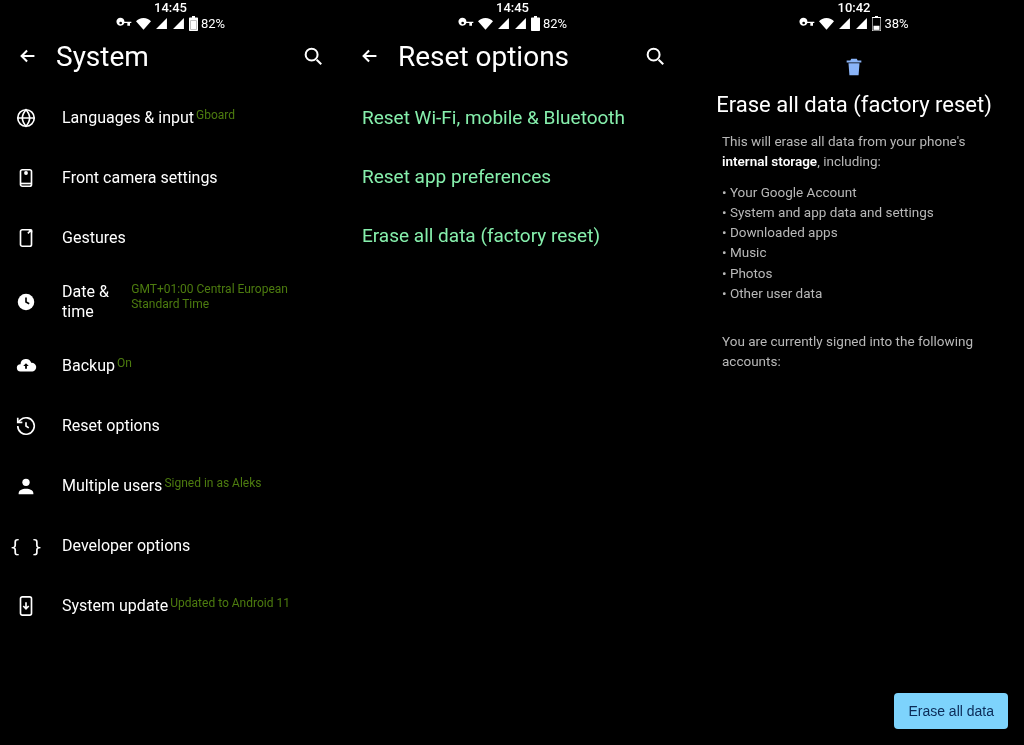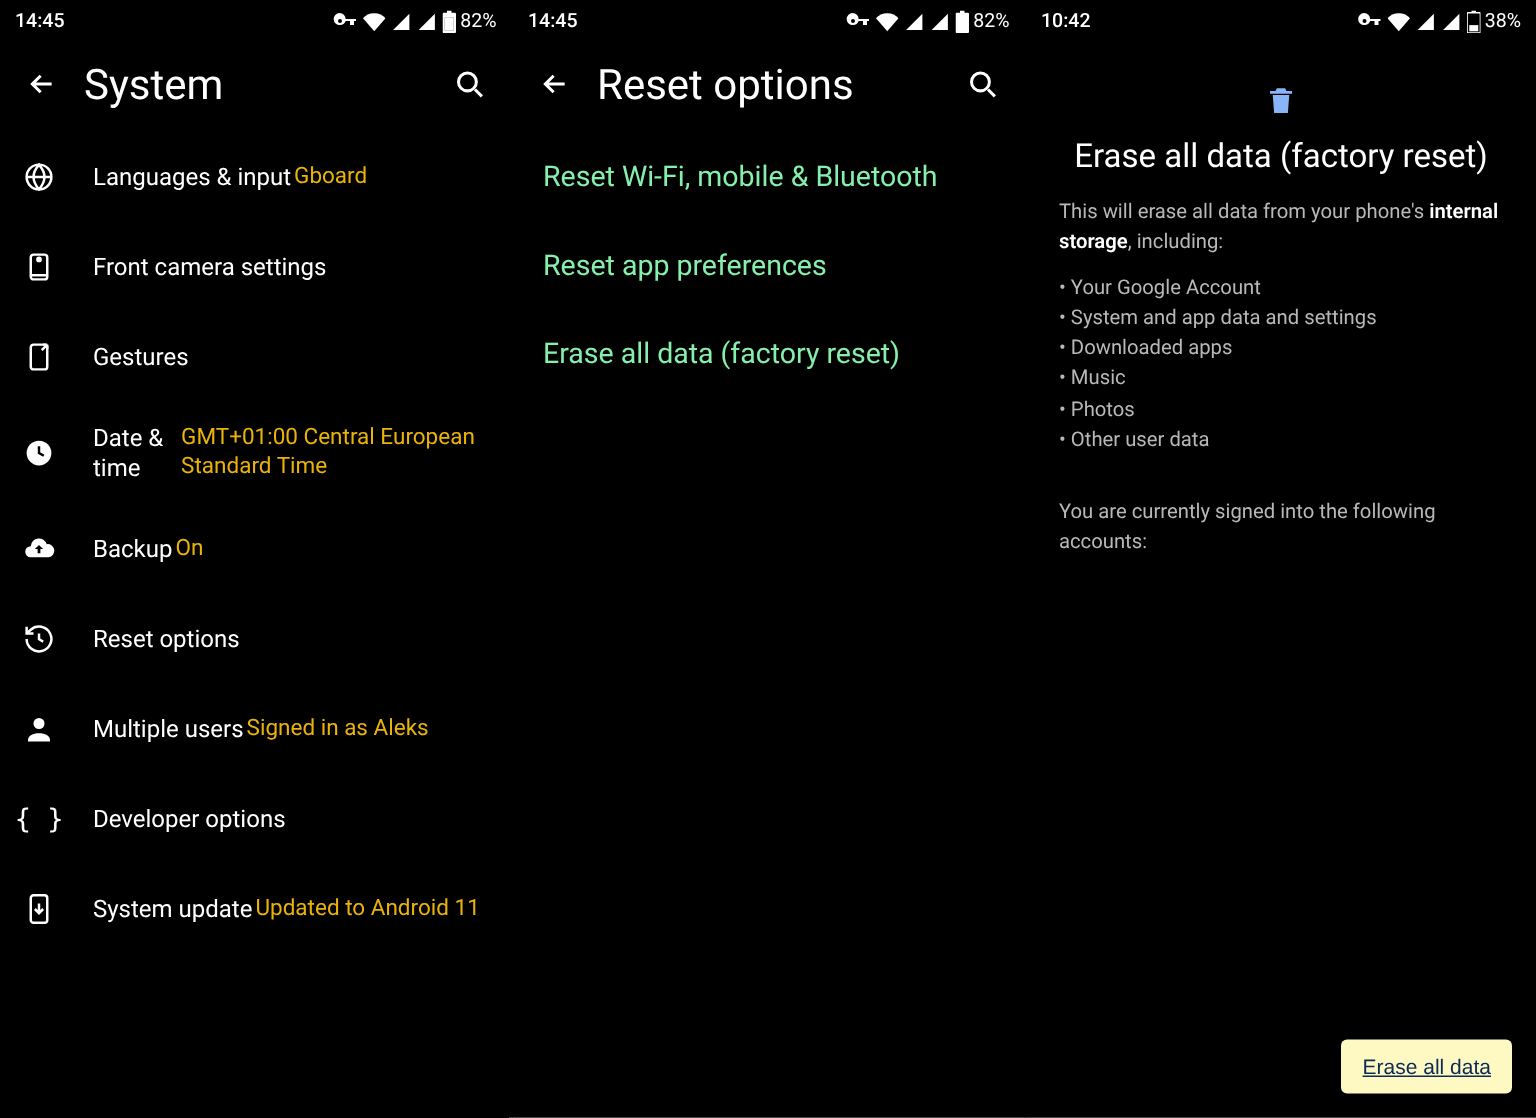--- a/index.html
+++ b/index.html
@@ -4,57 +4,57 @@
 <style>
   * { box-sizing: border-box; margin: 0; padding: 0; }
   html, body { width: 1024px; height: 745px; background: #fff; font-family: Roboto, "Helvetica Neue", Arial, sans-serif; overflow: hidden; }
   .stage { display: flex; width: 1024px; height: 745px; background: #000; }
   .phone { position: relative; height: 745px; background: #000; color: #fff; overflow: hidden; }
   .phone.p1 { width: 341px; }
   .phone.p2 { width: 342px; border-left: 1px solid #000; }
   .phone.p3 { width: 341px; border-left: 1px solid #000; }
 
   
-  .statusbar { height: 28px; display: flex; align-items: center; justify-content: space-between; padding: 0 10px; font-size: 13px; color: #fff; }
+  .statusbar { height: 28px; display: flex; align-items: center; justify-content: space-between; padding: 0 10px; font-size: 13px; color: #fff; flex-direction: column; }
   .sb-left { font-weight: 500; }
   .sb-right { display: flex; align-items: center; gap: 4px; }
   .sb-right .ico { display: inline-flex; align-items: center; justify-content: center; }
   .sb-right .batt-wrap { display: flex; align-items: center; gap: 3px; }
 
   
   .appbar { display: flex; align-items: center; height: 56px; padding: 0 8px; }
   .appbar .title { flex: 1; font-size: 28px; font-weight: 400; margin-left: 8px; }
   .iconbtn { width: 40px; height: 40px; display: inline-flex; align-items: center; justify-content: center; color: #fff; cursor: pointer; border-radius: 50%; }
 
   
   .settings-list { padding: 4px 0; }
   .setting-row { display: flex; align-items: center; padding: 14px 16px 14px 14px; cursor: pointer; min-height: 60px; }
   .setting-row .row-icon { width: 24px; height: 24px; margin-right: 24px; display: inline-flex; align-items: center; justify-content: center; flex-shrink: 0; color: #fff; }
   .setting-row .row-text { display: flex; flex-direction: row; gap: 2px; }
   .setting-row .row-title { font-size: 16px; color: #fff; line-height: 1.25; }
-  .setting-row .row-sub { font-size: 15px; color: #eab308; line-height: 1.25; }
+  .setting-row .row-sub { font-size: 12px; color: #4d7c0f; line-height: 1.25; }
 
   
   .reset-list { padding: 4px 0; }
   .reset-row { padding: 18px 20px; font-size: 19px; color: #86efac; cursor: pointer; }
 
   
   .erase-scroll { padding: 28px 22px 0 22px; display: flex; flex-direction: column; align-items: stretch; }
   .erase-icon { display: flex; justify-content: center; margin-bottom: 14px; }
   .erase-icon .trash { color: #8ab4f8; }
   .erase-title { font-size: 22px; font-weight: 400; text-align: center; color: #fff; margin-bottom: 14px; }
-  .erase-body { font-size: 13.5px; color: #b8b8b8; line-height: 1.5; }
+  .erase-body { font-size: 13.5px; color: #b8b8b8; line-height: 1.5; margin-left: 16px; }
   .erase-body .intro-line { margin-bottom: 2px; }
   .erase-body .intro-strong { color: #fff; font-weight: 600; }
   .erase-body ul { list-style: none; margin: 10px 0 0 0; padding: 0; }
   .erase-body ul li::before { content: "• "; }
   .erase-body .accounts-note { margin-top: 28px; }
 
   .erase-footer { position: absolute; bottom: 16px; right: 16px; }
-  .erase-btn { background: #fef9c3; color: #0b2b57; font-size: 14px; font-weight: 500; border: none; border-radius: 4px; padding: 10px 14px; cursor: pointer; text-decoration: underline; }
+  .erase-btn { background: #7dd3fc; color: #0b2b57; font-size: 14px; font-weight: 500; border: none; border-radius: 4px; padding: 10px 14px; cursor: pointer; }
 
   svg { display: block; }
 </style>
 </head>
 <body>
 
 <div class="stage">
 
   <div class="phone p1">
 

